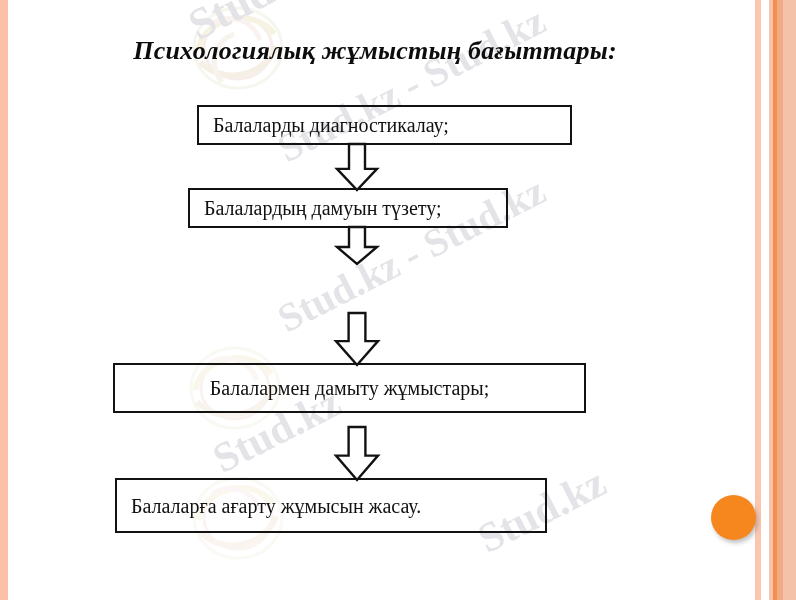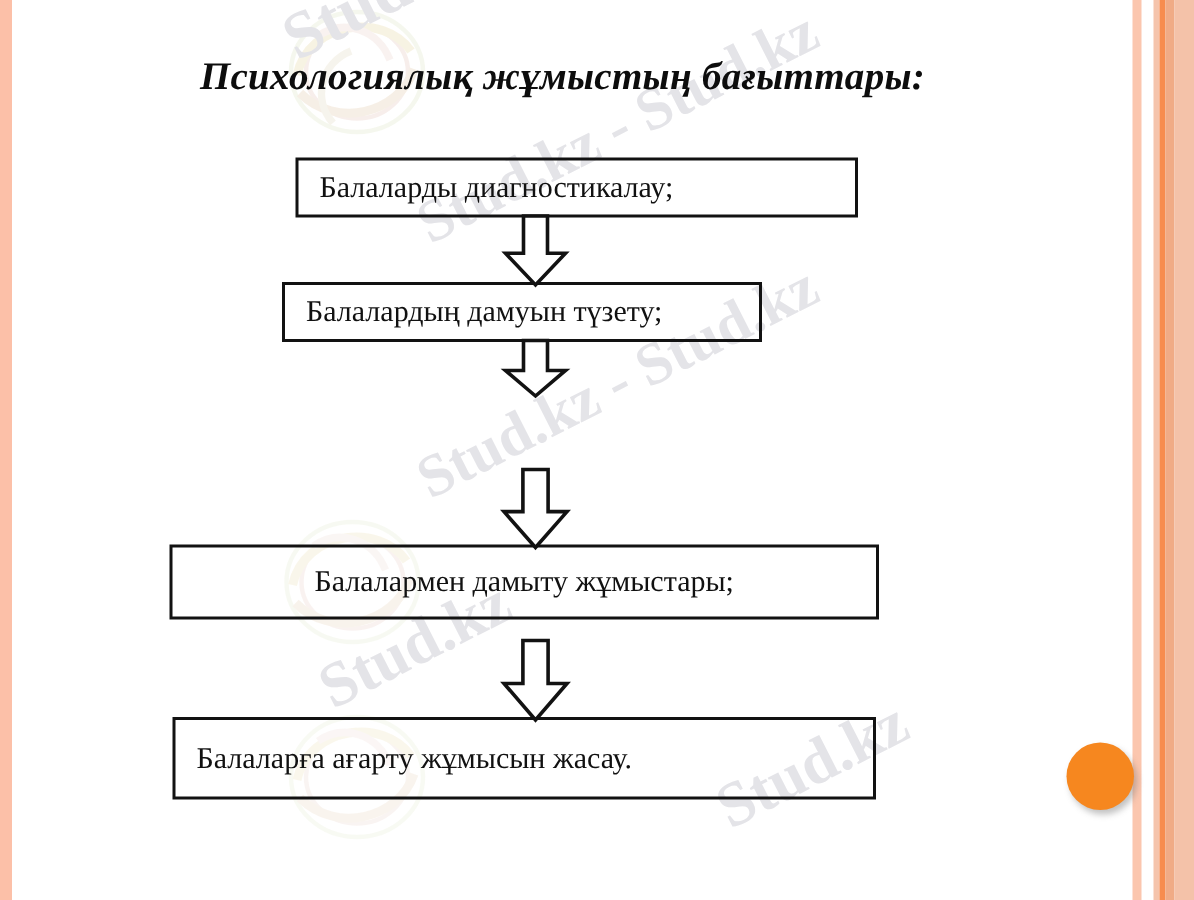--- a/index.html
+++ b/index.html
@@ -171,21 +171,21 @@
   <div id="flow">
       <div class="node align-left" id="node-diagnostics" style="left: 197px; top: 105px; width: 375px; height: 40px;">
         <span>Балаларды диагностикалау;</span>
       </div>
       <div class="node align-left" id="node-development-correction" style="left: 188px; top: 188px; width: 320px; height: 40px;">
         <span>Балалардың дамуын түзету;</span>
       </div>
       <div class="node align-center" id="node-development-work" style="left: 113px; top: 363px; width: 473px; height: 50px;">
         <span>Балалармен дамыту жұмыстары;</span>
       </div>
-      <div class="node align-left" id="node-education-work" style="left: 115px; top: 478px; width: 469px; height: 55px;">
+      <div class="node align-left" id="node-education-work" style="left: 115px; top: 478px; width: 432px; height: 55px;">
         <span>Балаларға ағарту жұмысын жасау.</span>
       </div>
       <div class="arrow" id="arrow-1" style="left: 337px; top: 144px; width: 40px; height: 46px;">
         <svg width="40" height="46" viewBox="0 0 40 46">
           <polygon points="12,0 28,0 28,24.84 40,24.84 20,46 0,24.84 12,24.84" fill="#ffffff" stroke="#121212" stroke-width="2.4" stroke-linejoin="miter"></polygon>
         </svg>
       </div>
       <div class="arrow" id="arrow-2" style="left: 337px; top: 227px; width: 40px; height: 37px;">
         <svg width="40" height="37" viewBox="0 0 40 37">
           <polygon points="12,0 28,0 28,19.98 40,19.98 20,37 0,19.98 12,19.98" fill="#ffffff" stroke="#121212" stroke-width="2.4" stroke-linejoin="miter"></polygon>

